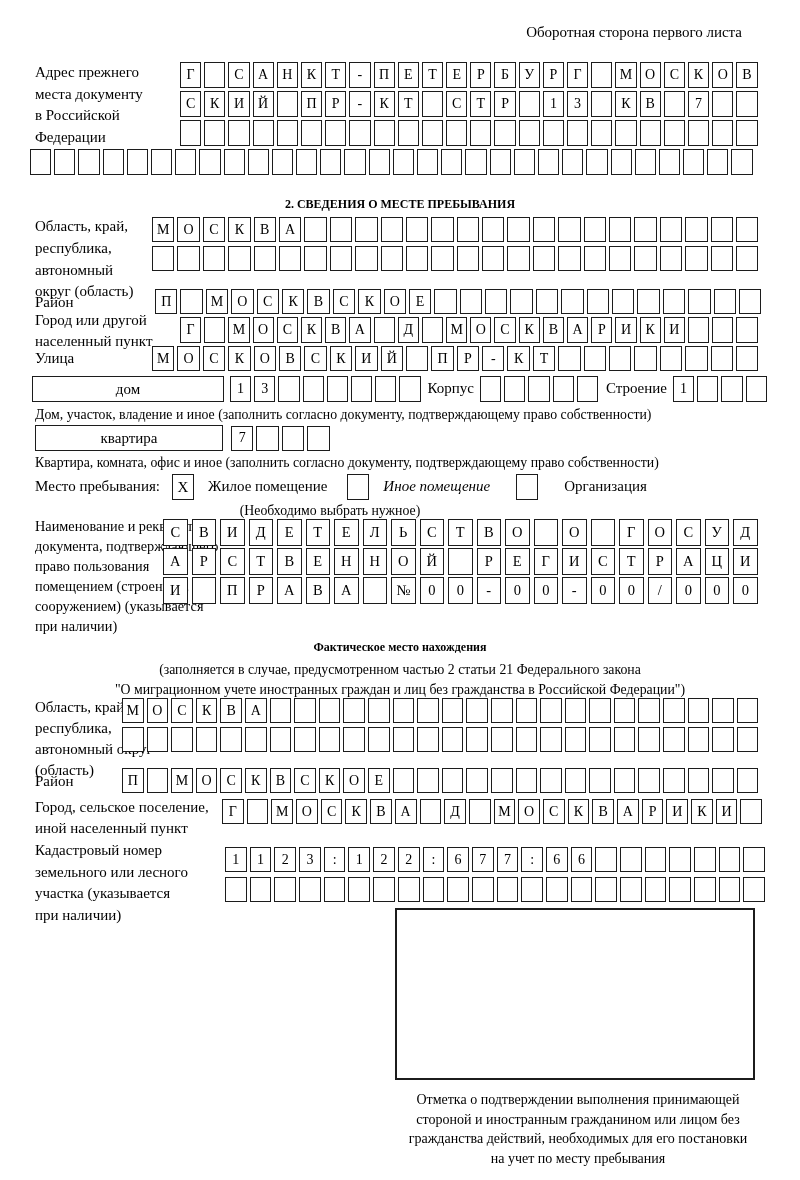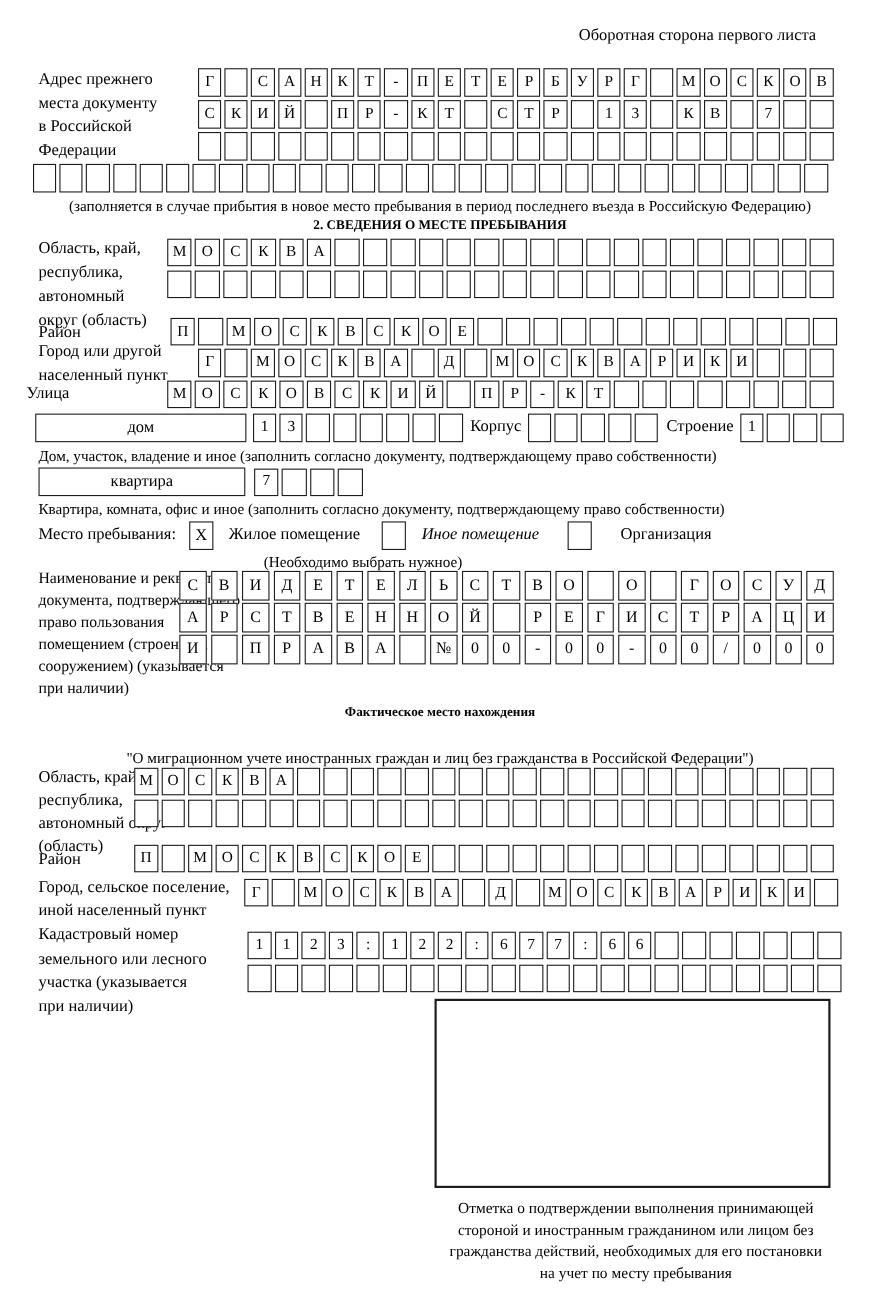--- a/index.html
+++ b/index.html
@@ -157,21 +157,20 @@
       <span class="cbox"></span>
       <span class="cbox"></span>
       <span class="cbox"></span>
       <span class="cbox"></span>
       <span class="cbox"></span>
       <span class="cbox"></span>
       <span class="cbox"></span>
       <span class="cbox"></span>
       <span class="cbox"></span>
     </div>
-  <div class="abs note center" style="left:0; top:180px; width:800px;">(заполняется в случае прибытия в новое место пребывания в период последнего въезда в Российскую Федерацию)</div>
 
   <div class="abs bold center" style="left:0; top:197px; width:800px; font-size:12px;">2. СВЕДЕНИЯ О МЕСТЕ ПРЕБЫВАНИЯ</div>
 
   <div class="abs lbl" style="left:35px; top:216px; line-height:21.8px;">
       <div>Область, край,</div>
       <div>республика,</div>
       <div>автономный</div>
       <div>округ (область)</div>
     </div>
   <div class="abs boxrow" style="left:152px; top:217px;">
@@ -279,21 +278,21 @@
       <span class="cbox">А</span>
       <span class="cbox">Р</span>
       <span class="cbox">И</span>
       <span class="cbox">К</span>
       <span class="cbox">И</span>
       <span class="cbox"></span>
       <span class="cbox"></span>
       <span class="cbox"></span>
     </div>
 
-  <div class="abs lbl" style="left:24px; top:348px;">Улица</div>
+  <div class="abs lbl" style="left:35px; top:348px;">Улица</div>
   <div class="abs boxrow" style="left:152px; top:346px;">
       <span class="cbox">М</span>
       <span class="cbox">О</span>
       <span class="cbox">С</span>
       <span class="cbox">К</span>
       <span class="cbox">О</span>
       <span class="cbox">В</span>
       <span class="cbox">С</span>
       <span class="cbox">К</span>
       <span class="cbox">И</span>
@@ -438,20 +437,21 @@
       <span class="cbox">-</span>
       <span class="cbox">0</span>
       <span class="cbox">0</span>
       <span class="cbox">/</span>
       <span class="cbox">0</span>
       <span class="cbox">0</span>
       <span class="cbox">0</span>
     </div>
 
   <div class="abs bold center" style="left:0; top:640px; width:800px; font-size:12px;">Фактическое место нахождения</div>
+  <div class="abs note center" style="left:0; top:662px; width:800px;">(заполняется в случае, предусмотренном частью 2 статьи 21 Федерального закона</div>
   <div class="abs note center" style="left:0; top:682px; width:800px;">"О миграционном учете иностранных граждан и лиц без гражданства в Российской Федерации")</div>
 
   <div class="abs lbl" style="left:35px; top:697px; line-height:21px;">
       <div>Область, край,</div>
       <div>республика,</div>
       <div>автономный округ</div>
       <div>(область)</div>
     </div>
   <div class="abs boxrow bw216" style="left:122px; top:698px;">
       <span class="cbox">М</span>

